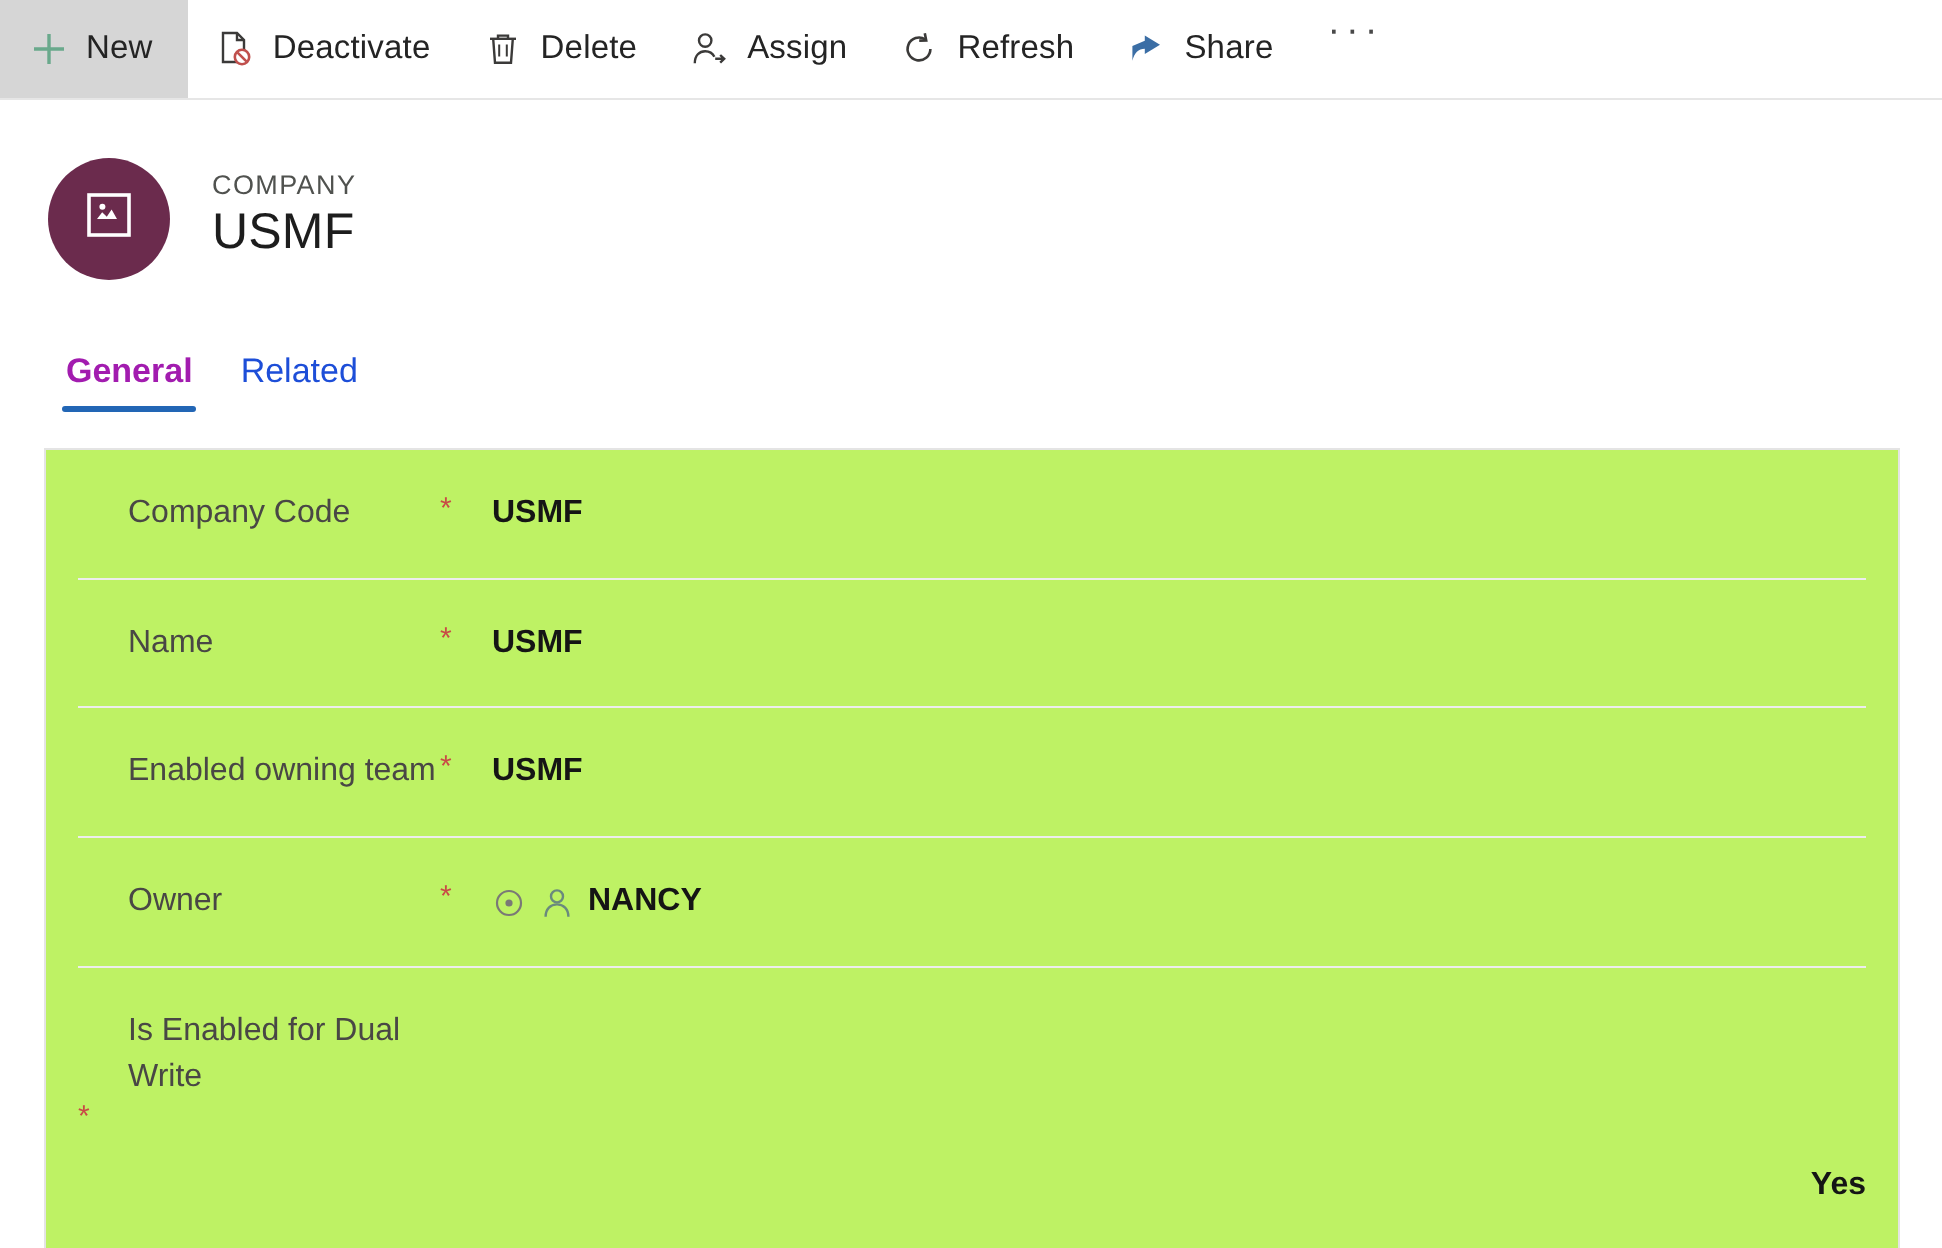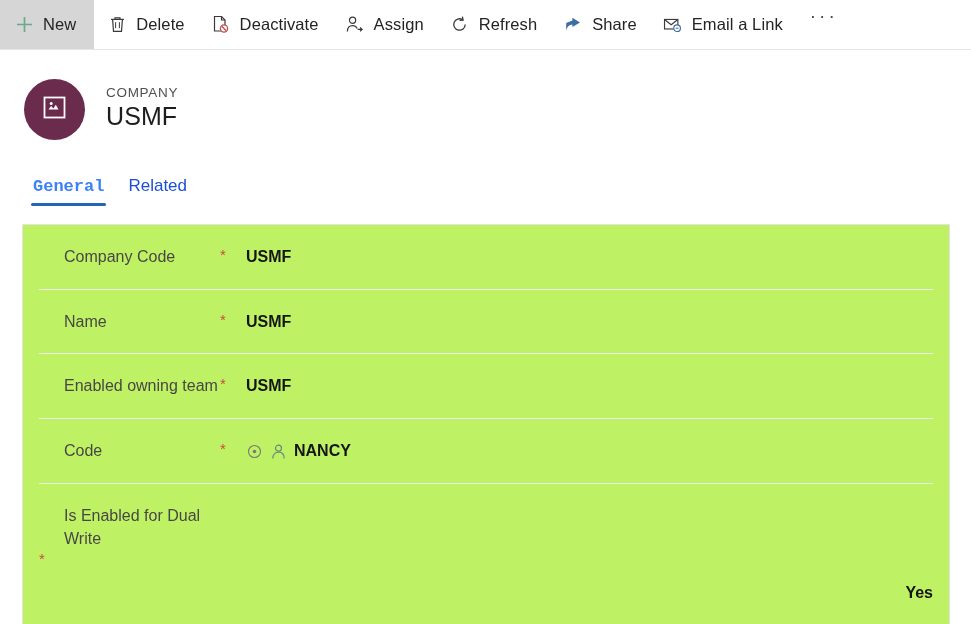--- a/index.html
+++ b/index.html
@@ -115,23 +115,22 @@
   }
   .tab-item {
     position: relative;
     padding: 0 12px 10px 12px;
     font-size: 17px;
     color: #1d4ed8;
     cursor: pointer;
     white-space: nowrap;
   }
   .tab-item.active {
-    color: #3b82f6;
+    color: #a21caf;
     font-weight: 600;
-    font-family: Liberation Mono, monospace;
   }
   .tab-underline {
     position: absolute;
     left: 10px;
     right: 10px;
     bottom: 0;
     height: 3px;
     background: #2266b5;
     border-radius: 2px;
   }
@@ -208,44 +207,44 @@
       <svg width="19" height="19" viewBox="0 0 19 19">
         <path d="M9.5 2 L9.5 17 M2 9.5 L17 9.5" stroke="#6aa98c" stroke-width="1.7" fill="none"></path>
       </svg>
     </span>
     <span class="cmd-label">New</span>
   </div>
 
   <div class="cmd-btn">
     <span class="cmd-icon">
       <svg width="19" height="19" viewBox="0 0 19 19">
+        <path d="M3.5 1.5 h7 l3.5 3.5 v11 h-10.5 z" fill="none" stroke="#3b3a39" stroke-width="1.2"></path>
+        <path d="M10.5 1.5 v3.5 h3.5" fill="none" stroke="#3b3a39" stroke-width="1.2"></path>
+        <circle cx="13" cy="13.5" r="3.6" fill="#ffffff" stroke="#c0504d" stroke-width="1.3"></circle>
+        <path d="M10.8 11.3 L15.2 15.7" stroke="#c0504d" stroke-width="1.3"></path>
+      </svg>
+    </span>
+    <span class="cmd-label">Deactivate</span>
+  </div>
+
+  <div class="cmd-btn">
+    <span class="cmd-icon">
+      <svg width="19" height="19" viewBox="0 0 19 19">
         <path d="M3 4.4 h13" stroke="#3b3a39" stroke-width="1.2"></path>
         <path d="M7 4.4 v-1.6 h5 v1.6" fill="none" stroke="#3b3a39" stroke-width="1.2"></path>
         <path d="M4.6 4.4 l.9 12 h8 l.9 -12" fill="none" stroke="#3b3a39" stroke-width="1.2"></path>
         <path d="M7.6 7.2 v6 M11.4 7.2 v6" stroke="#3b3a39" stroke-width="1"></path>
       </svg>
     </span>
     <span class="cmd-label">Delete</span>
   </div>
 
   <div class="cmd-btn">
     <span class="cmd-icon">
       <svg width="19" height="19" viewBox="0 0 19 19">
-        <path d="M3.5 1.5 h7 l3.5 3.5 v11 h-10.5 z" fill="none" stroke="#3b3a39" stroke-width="1.2"></path>
-        <path d="M10.5 1.5 v3.5 h3.5" fill="none" stroke="#3b3a39" stroke-width="1.2"></path>
-        <circle cx="13" cy="13.5" r="3.6" fill="#ffffff" stroke="#c0504d" stroke-width="1.3"></circle>
-        <path d="M10.8 11.3 L15.2 15.7" stroke="#c0504d" stroke-width="1.3"></path>
-      </svg>
-    </span>
-    <span class="cmd-label">Deactivate</span>
-  </div>
-
-  <div class="cmd-btn">
-    <span class="cmd-icon">
-      <svg width="19" height="19" viewBox="0 0 19 19">
         <circle cx="7.6" cy="5.3" r="3.1" fill="none" stroke="#3b3a39" stroke-width="1.2"></circle>
         <path d="M2.4 16.6 c0 -3.9 2.3 -6 5.2 -6 c2 0 3.7 1 4.6 2.8" fill="none" stroke="#3b3a39" stroke-width="1.2"></path>
         <path d="M12.6 14.4 h4.2 M15.1 12.5 l2 1.9 l-2 1.9" fill="none" stroke="#3b3a39" stroke-width="1.2"></path>
       </svg>
     </span>
     <span class="cmd-label">Assign</span>
   </div>
 
   <div class="cmd-btn">
     <span class="cmd-icon">
@@ -259,31 +258,20 @@
 
   <div class="cmd-btn">
     <span class="cmd-icon">
       <svg width="19" height="19" viewBox="0 0 19 19">
         <path d="M2.2 15.4 v-7.4 l6.2 -2.6 v-2.6 l7.6 4.6 l-7.6 4.6 v-2.6 c-3.2 0 -5.2 2.1 -6.2 6 z" fill="#3b6ea5"></path>
       </svg>
     </span>
     <span class="cmd-label">Share</span>
   </div>
 
-  <div class="cmd-btn">
-    <span class="cmd-icon">
-      <svg width="21" height="19" viewBox="0 0 21 19">
-        <rect x="1.6" y="4.2" width="14" height="10" fill="none" stroke="#3b3a39" stroke-width="1.2"></rect>
-        <path d="M1.6 4.2 L8.6 9.8 L15.6 4.2" fill="none" stroke="#3b3a39" stroke-width="1.2"></path>
-        <circle cx="14.8" cy="13.4" r="3.5" fill="#ffffff" stroke="#3b6ea5" stroke-width="1.2"></circle>
-        <path d="M13.3 13.4 h3" stroke="#3b6ea5" stroke-width="1.1"></path>
-      </svg>
-    </span>
-    <span class="cmd-label">Email a Link</span>
-  </div>
 
   <div class="cmd-ellipsis">···</div>
 </div>
 
 <div id="record-header">
   <div id="record-avatar">
     <span>
       <svg width="27" height="27" viewBox="0 0 27 27">
         <rect x="3.5" y="3.5" width="20" height="20" fill="none" stroke="#ffffff" stroke-width="1.8"></rect>
         <path d="M7.5 15.5 l2.6 -3.4 l2.3 2.3 l2.4 -3.6 l2.7 4.7 z" fill="#ffffff"></path>
@@ -327,21 +315,21 @@
 
   <div class="form-row">
     <div class="field-label">Enabled owning team</div>
     <div class="field-required">*</div>
     <div class="field-value">
       <span>USMF</span>
     </div>
   </div>
 
   <div class="form-row">
-    <div class="field-label">Code</div>
+    <div class="field-label">Owner</div>
     <div class="field-required">*</div>
     <div class="field-value">
       <span class="value-icon">
         <svg width="15" height="15" viewBox="0 0 15 15">
           <circle cx="7.5" cy="7.5" r="6" fill="none" stroke="#7a7976" stroke-width="1.1"></circle>
           <circle cx="7.5" cy="7.5" r="1.8" fill="#7a7976"></circle>
         </svg>
       </span>
       <span class="value-icon">
         <svg width="17" height="17" viewBox="0 0 17 17">

